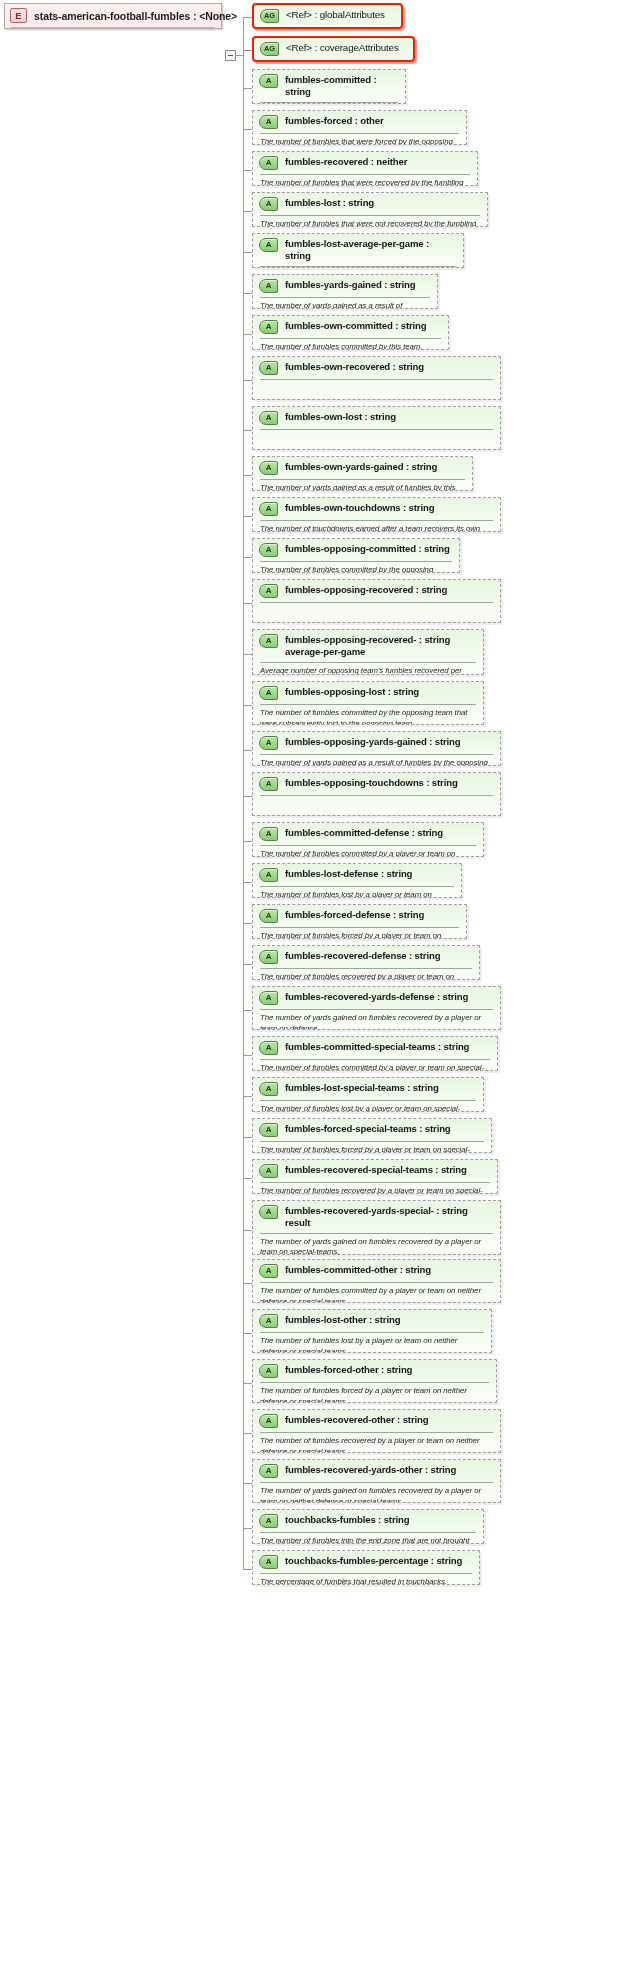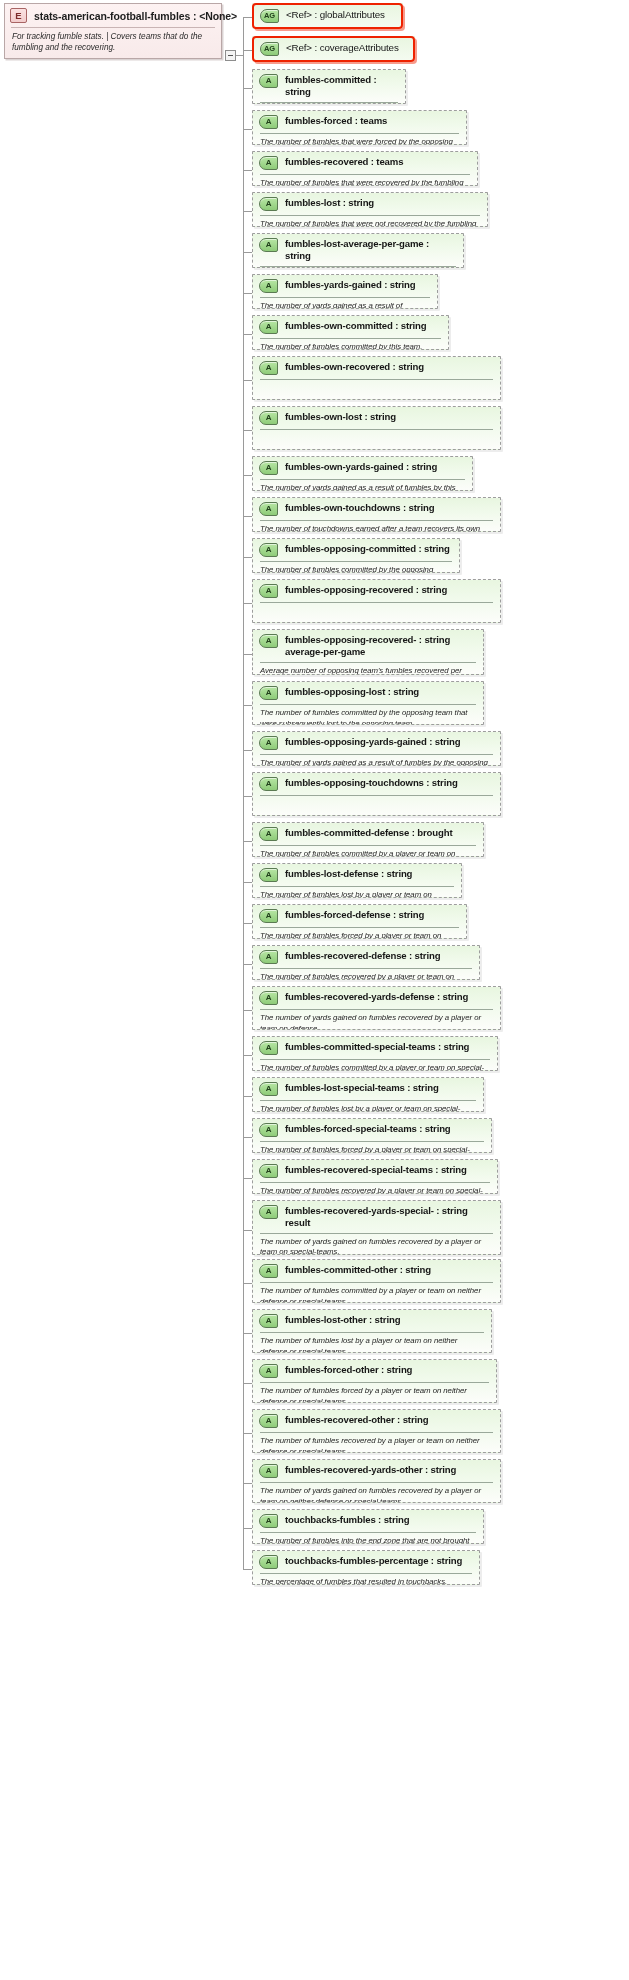--- a/index.html
+++ b/index.html
@@ -179,21 +179,20 @@
 <body>
 
 <div id="canvas">
 
   <div class="root-box">
     <div class="root-head">
       <span class="badge-e">E</span>
       <span class="root-title">stats-american-football-fumbles : &lt;None&gt;</span>
     </div>
     <div class="root-divider"></div>
-    <div class="root-doc">For tracking fumble stats. | Covers teams that do the fumbling and the recovering.</div>
   </div>
 
   <div class="toggle-box"></div>
   <div class="lead-in"></div>
 
   <div id="tree">
       <div class="node ref" style="left: 252px; top: 3px; width: 151px; height: 26px;">
         <div class="node-body">
           <div class="node-head">
             <span class="badge ag">AG</span>
@@ -219,32 +218,32 @@
           </div>
           <div class="node-sep"></div>
           <div class="node-doc">The total number of fumbles.</div>
         </div>
       </div>
       <div class="stub" style="top: 88px;"></div>
       <div class="node" style="left: 252px; top: 110px; width: 215px; height: 35px;">
         <div class="node-body">
           <div class="node-head">
             <span class="badge">A</span>
-            <span class="node-label">fumbles-forced : teams</span>
+            <span class="node-label">fumbles-forced : other</span>
           </div>
           <div class="node-sep"></div>
           <div class="node-doc">The number of fumbles that were forced by the opposing team.</div>
         </div>
       </div>
       <div class="stub" style="top: 129px;"></div>
       <div class="node" style="left: 252px; top: 151px; width: 226px; height: 35px;">
         <div class="node-body">
           <div class="node-head">
             <span class="badge">A</span>
-            <span class="node-label">fumbles-recovered : teams</span>
+            <span class="node-label">fumbles-recovered : neither</span>
           </div>
           <div class="node-sep"></div>
           <div class="node-doc">The number of fumbles that were recovered by the fumbling team.</div>
         </div>
       </div>
       <div class="stub" style="top: 170px;"></div>
       <div class="node" style="left: 252px; top: 192px; width: 236px; height: 35px;">
         <div class="node-body">
           <div class="node-head">
             <span class="badge">A</span>
@@ -392,21 +391,21 @@
             <span class="node-label">fumbles-opposing-touchdowns : string</span>
           </div>
           <div class="node-sep"></div>
         </div>
       </div>
       <div class="stub" style="top: 796px;"></div>
       <div class="node" style="left: 252px; top: 822px; width: 232px; height: 35px;">
         <div class="node-body">
           <div class="node-head">
             <span class="badge">A</span>
-            <span class="node-label">fumbles-committed-defense : brought</span>
+            <span class="node-label">fumbles-committed-defense : string</span>
           </div>
           <div class="node-sep"></div>
           <div class="node-doc">The number of fumbles committed by a player or team on defense.</div>
         </div>
       </div>
       <div class="stub" style="top: 841px;"></div>
       <div class="node" style="left: 252px; top: 863px; width: 210px; height: 35px;">
         <div class="node-body">
           <div class="node-head">
             <span class="badge">A</span>

